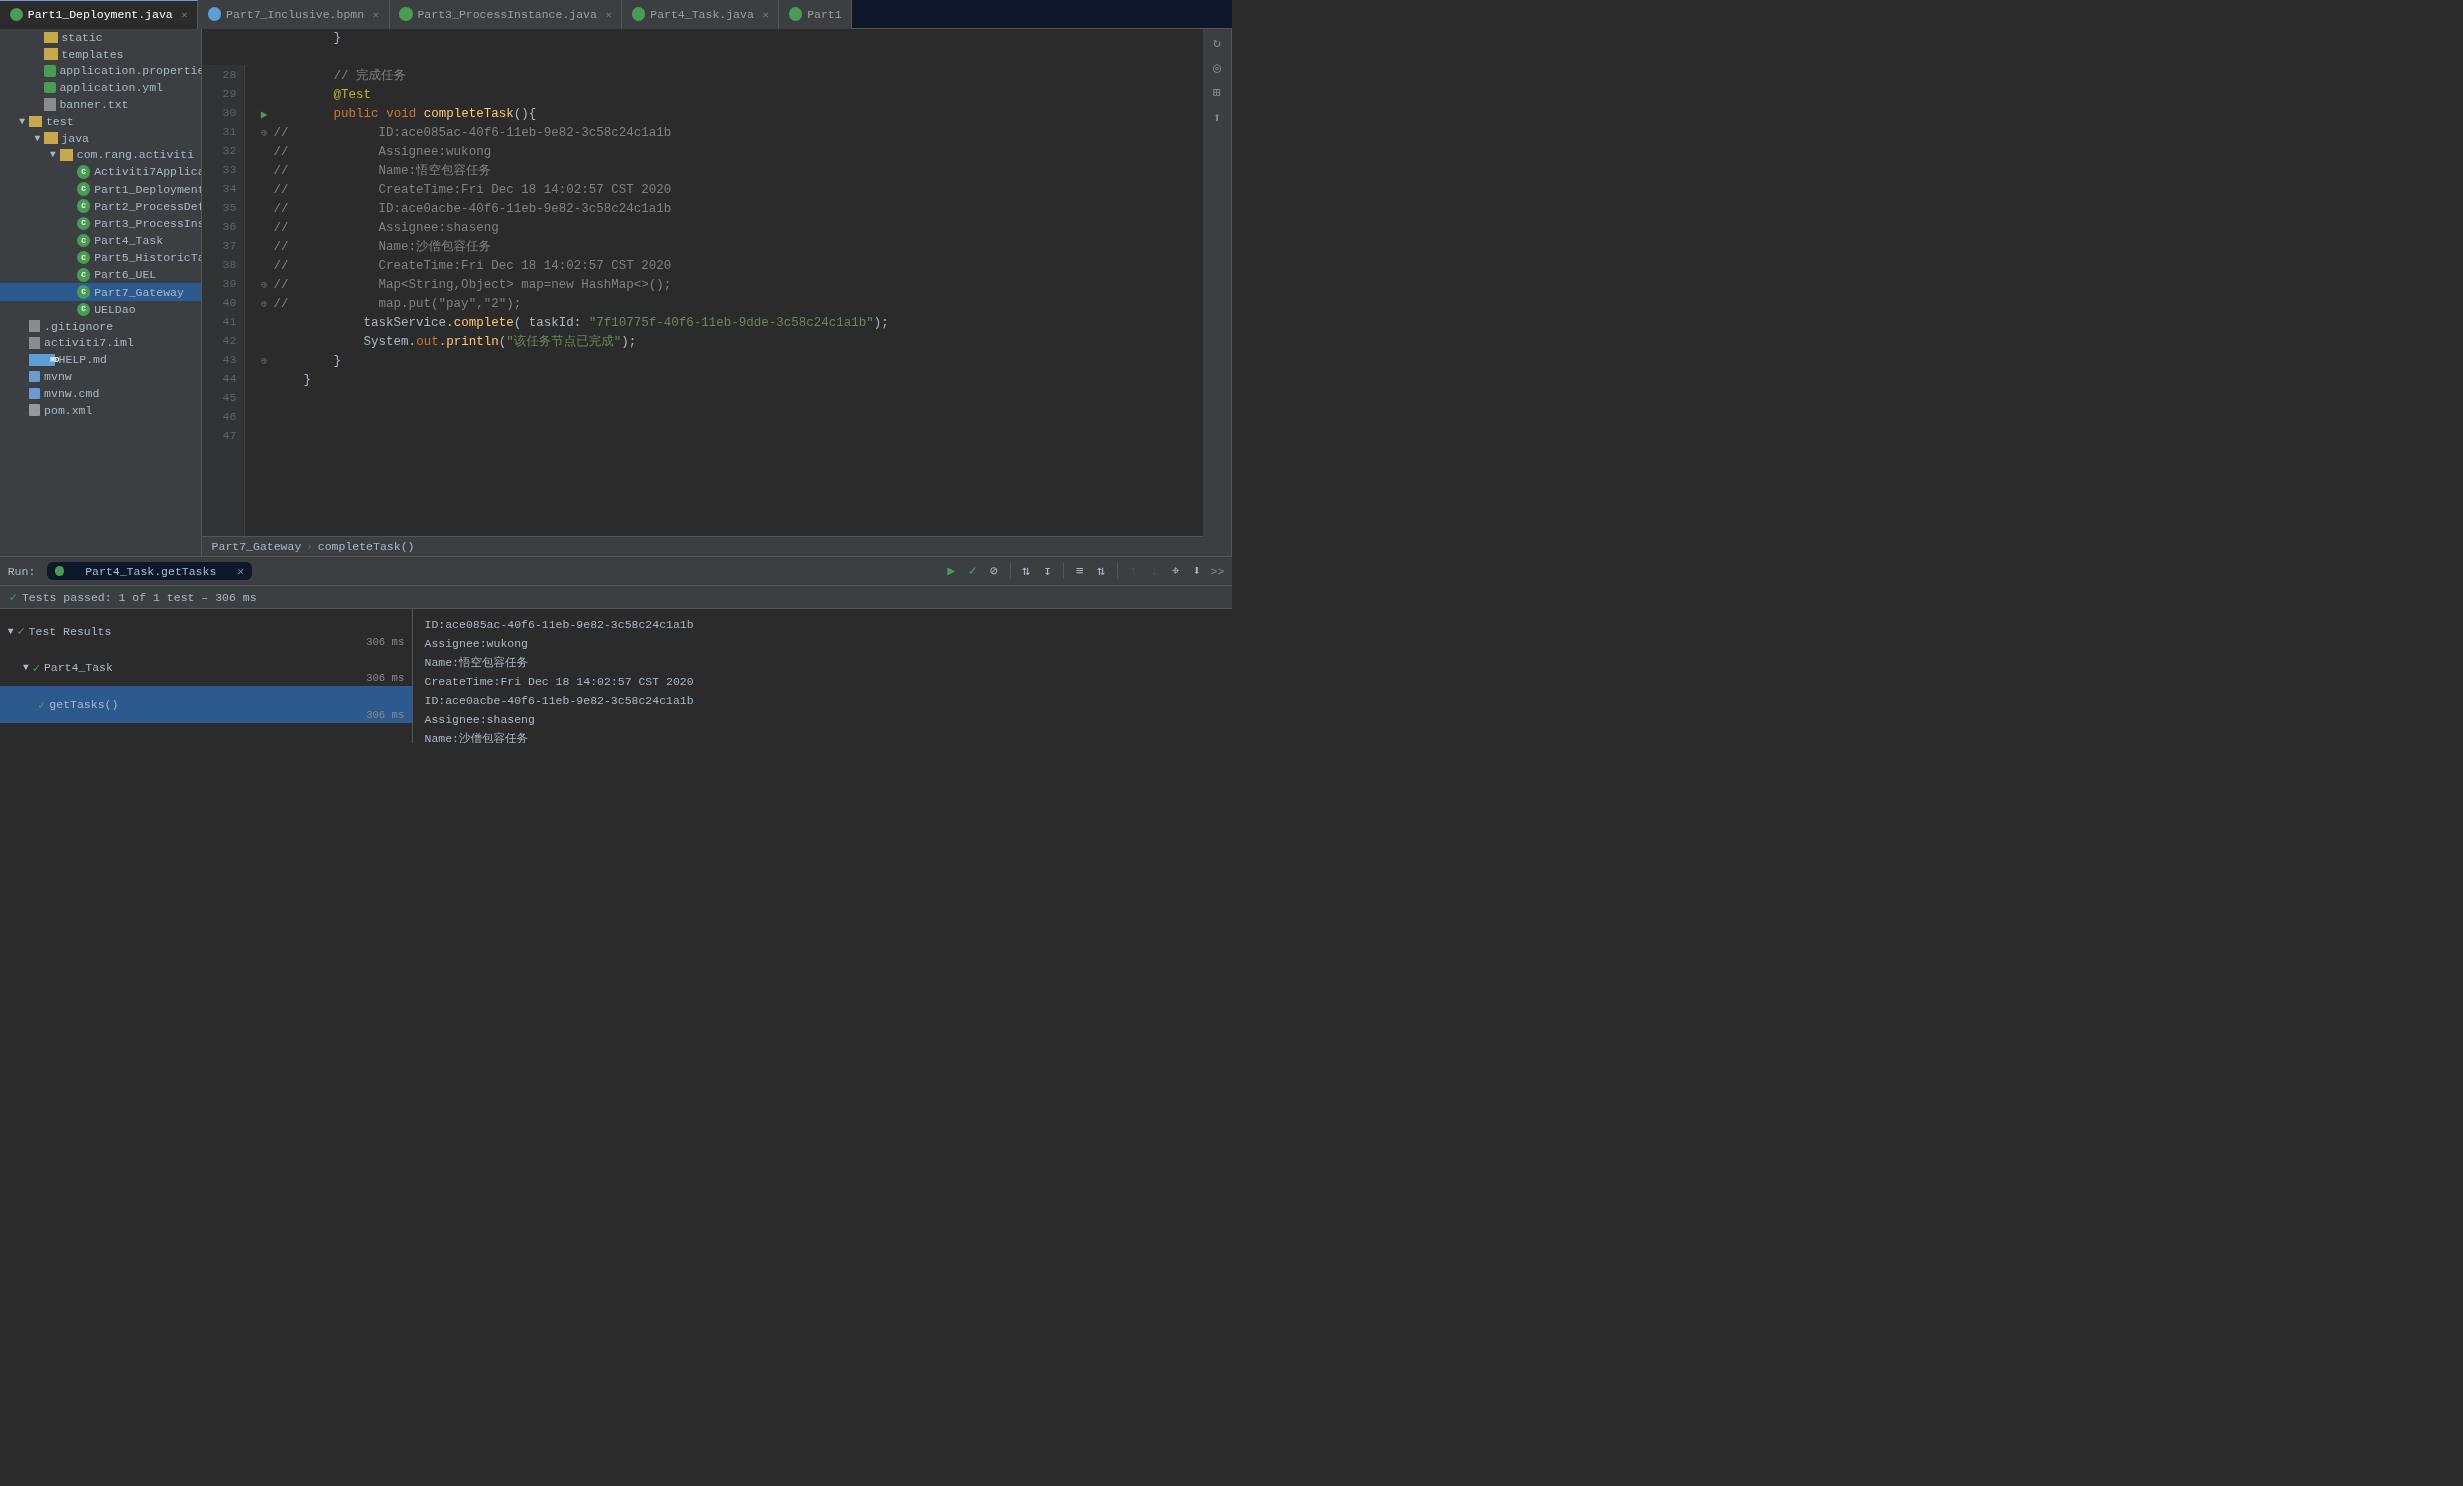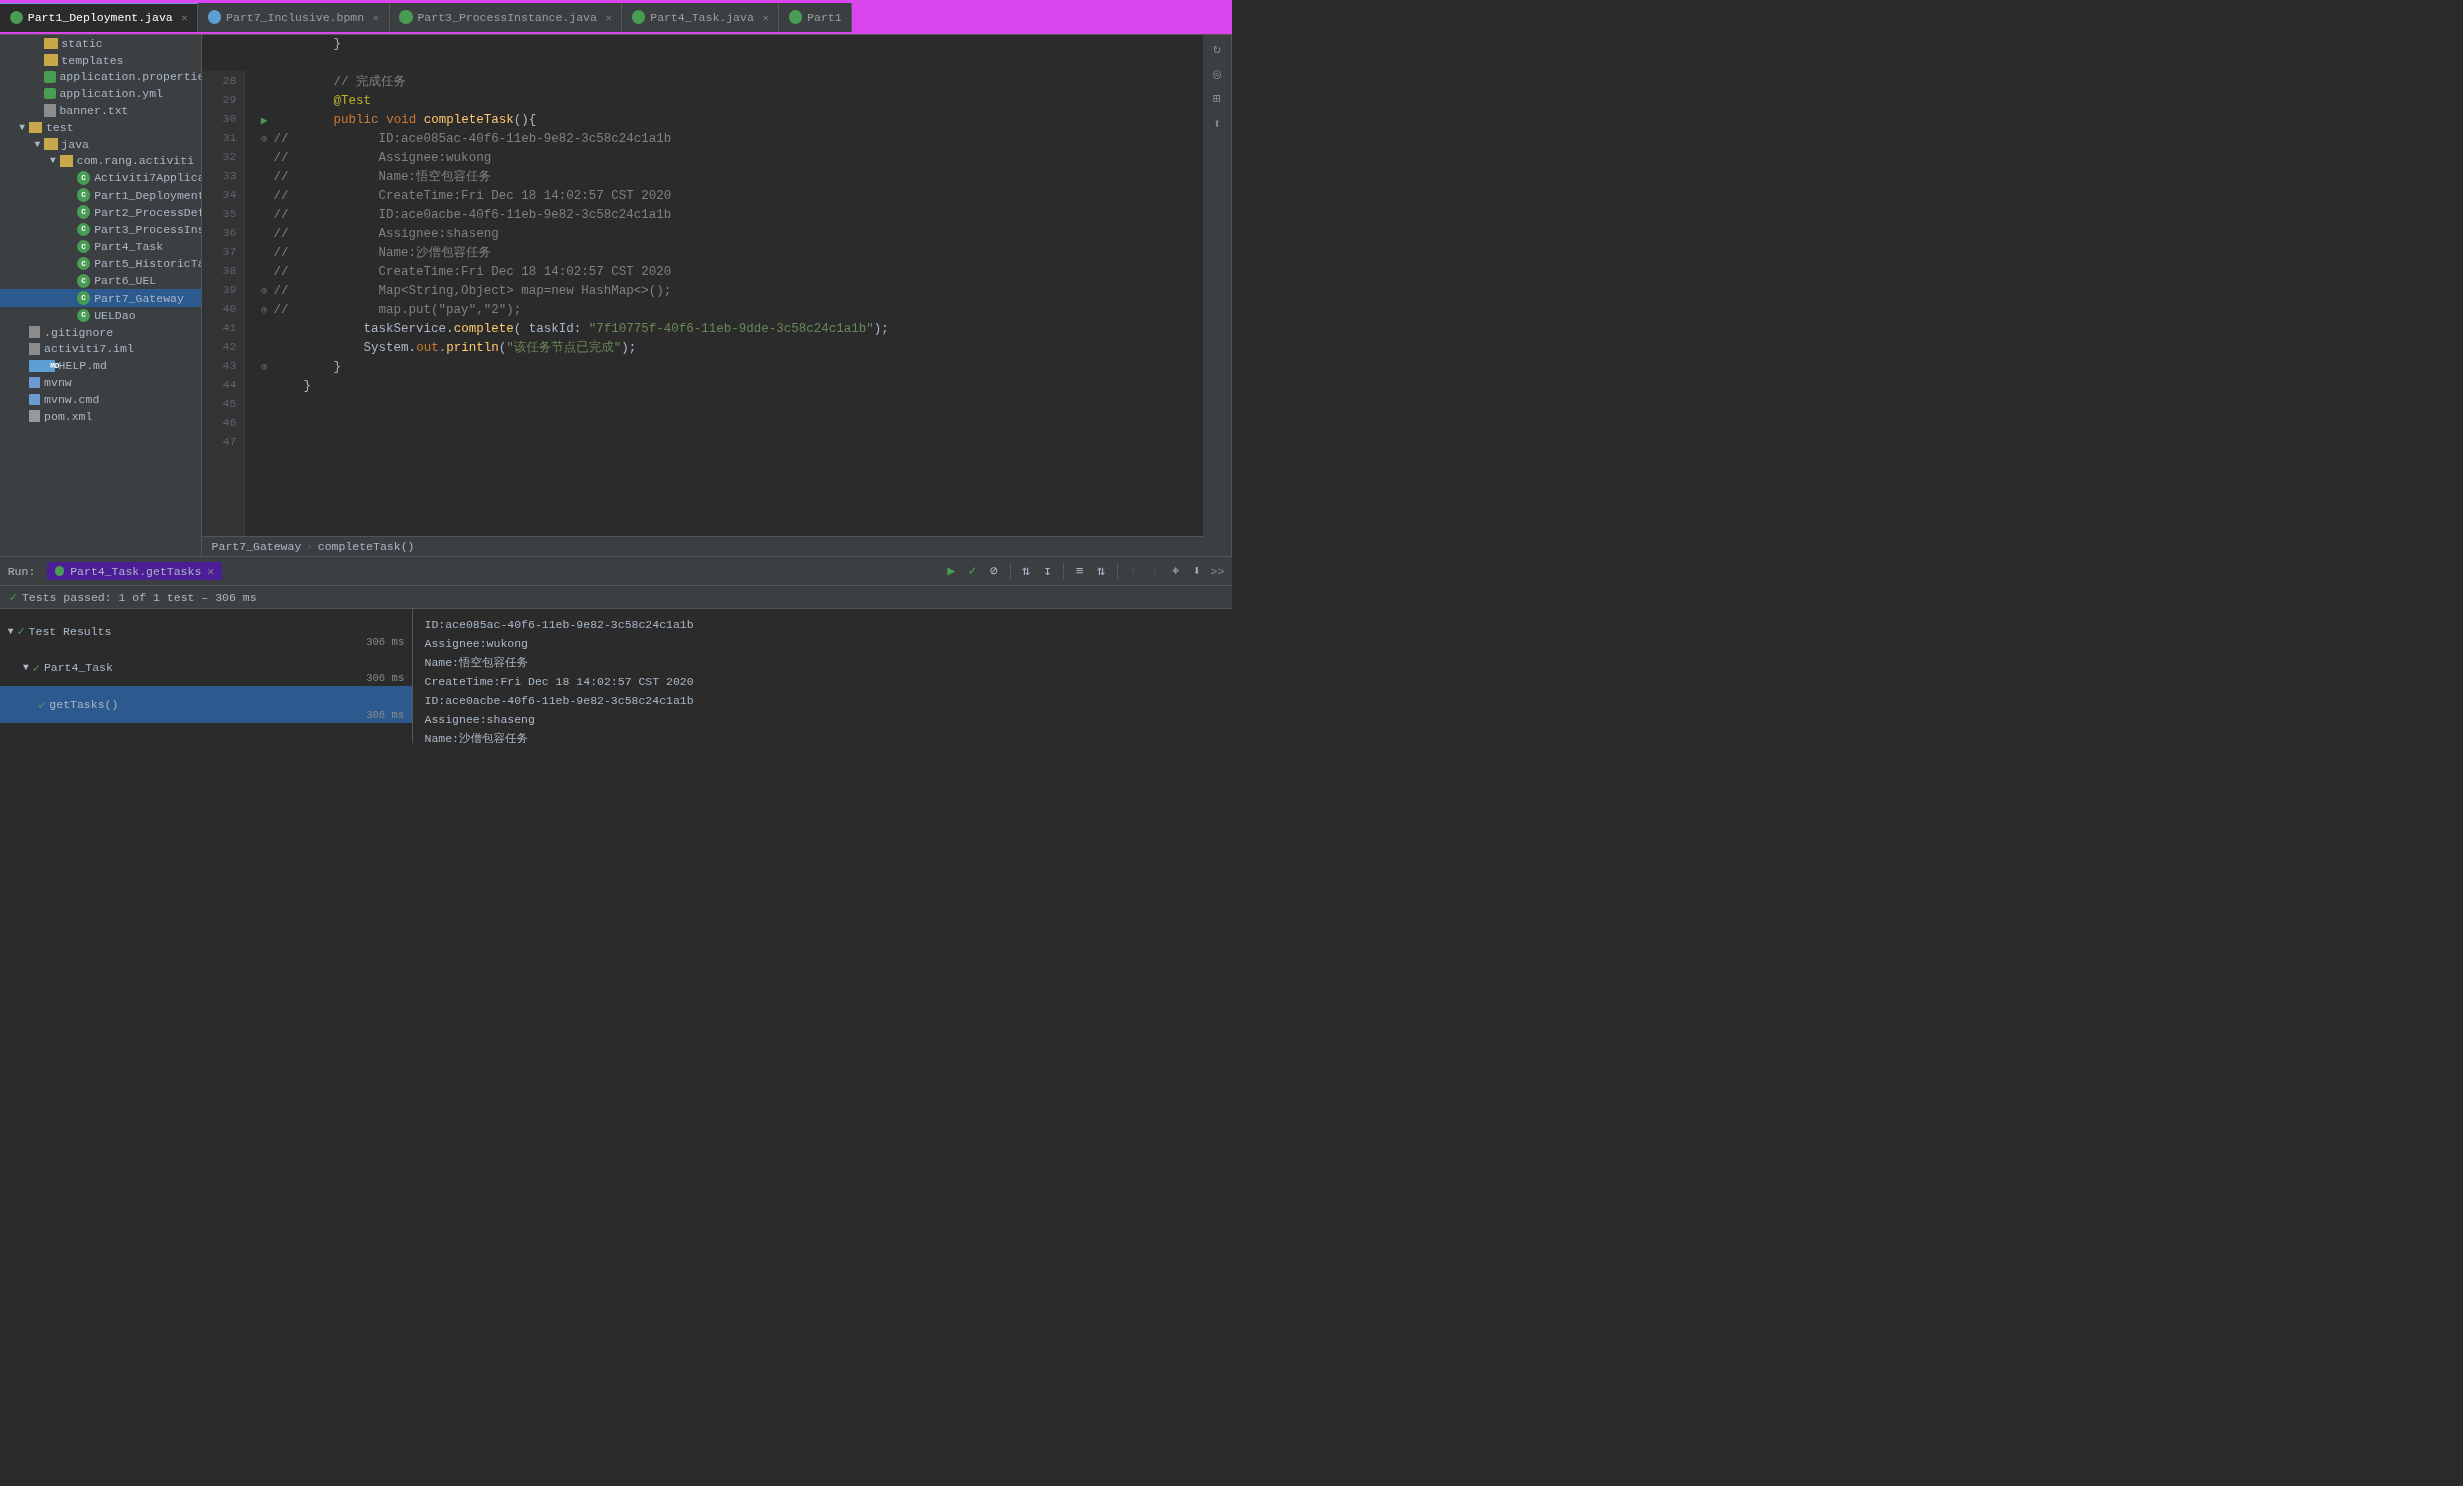--- a/index.html
+++ b/index.html
@@ -11,23 +11,23 @@
       width: 1232px;
       height: 743px;
       overflow: hidden;
       display: flex;
       flex-direction: column;
     }
 
     
     .tab-bar {
       display: flex;
-      background: #d946ef;
+      background: #0f172a;
       border-bottom: 1px solid #555;
-      height: 35px;
+      height: 29px;
       flex-shrink: 0;
       align-items: center;
     }
     .tab {
       display: flex;
       align-items: center;
       padding: 0 9.6px;
       height: 29px;
       border-right: 1px solid #555;
       background: #3c3f41;
@@ -213,24 +213,24 @@
 
     .run-label {
       color: #a9b7c6;
       font-size: 11.5px;
       margin-right: 5.8px;
     }
 
     .run-tab-item {
       display: flex;
       align-items: center;
-      gap: 6px;
-      background: #4c1d95;
+      gap: 21px;
+      background: #0f172a;
       padding: 1.9px 7.7px;
-      border-radius: 1px;
+      border-radius: 6px;
       font-size: 11.5px;
       color: #a9b7c6;
       cursor: pointer;
     }
 
     .btn-icon {
       cursor: pointer;
       padding: 1.9px 3.8px;
       color: #a9b7c6;
       font-size: 13.4px;

